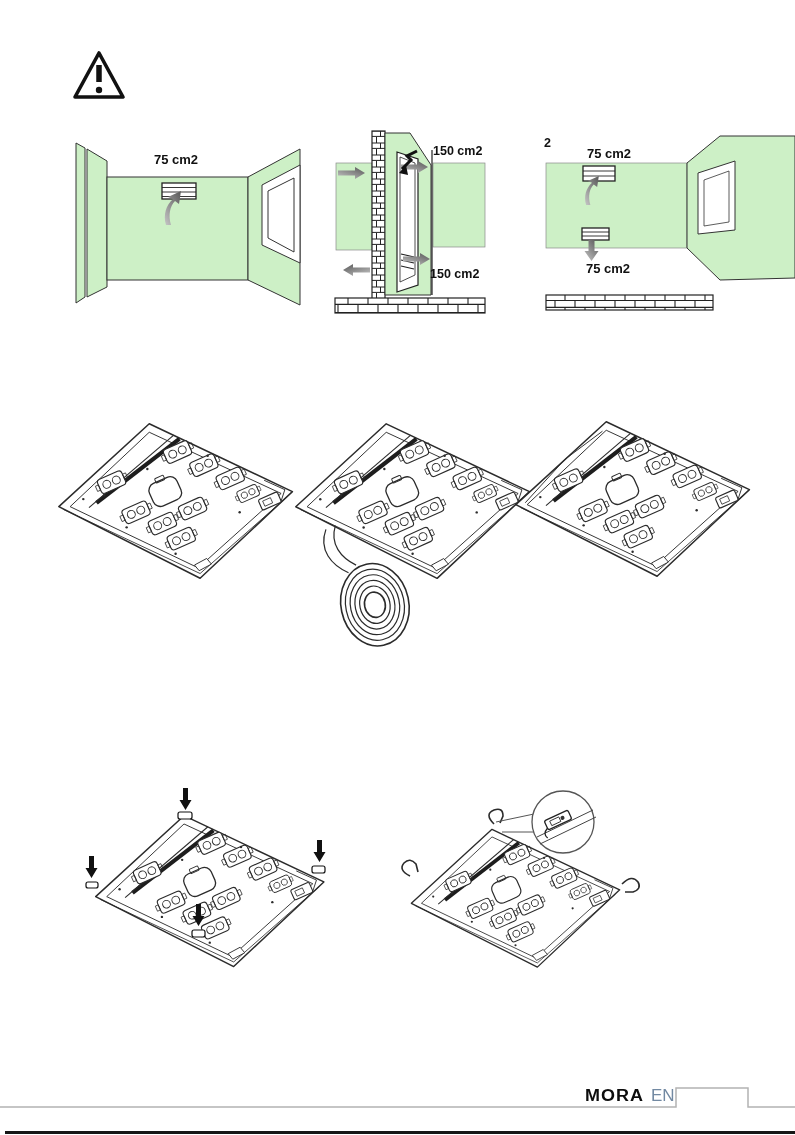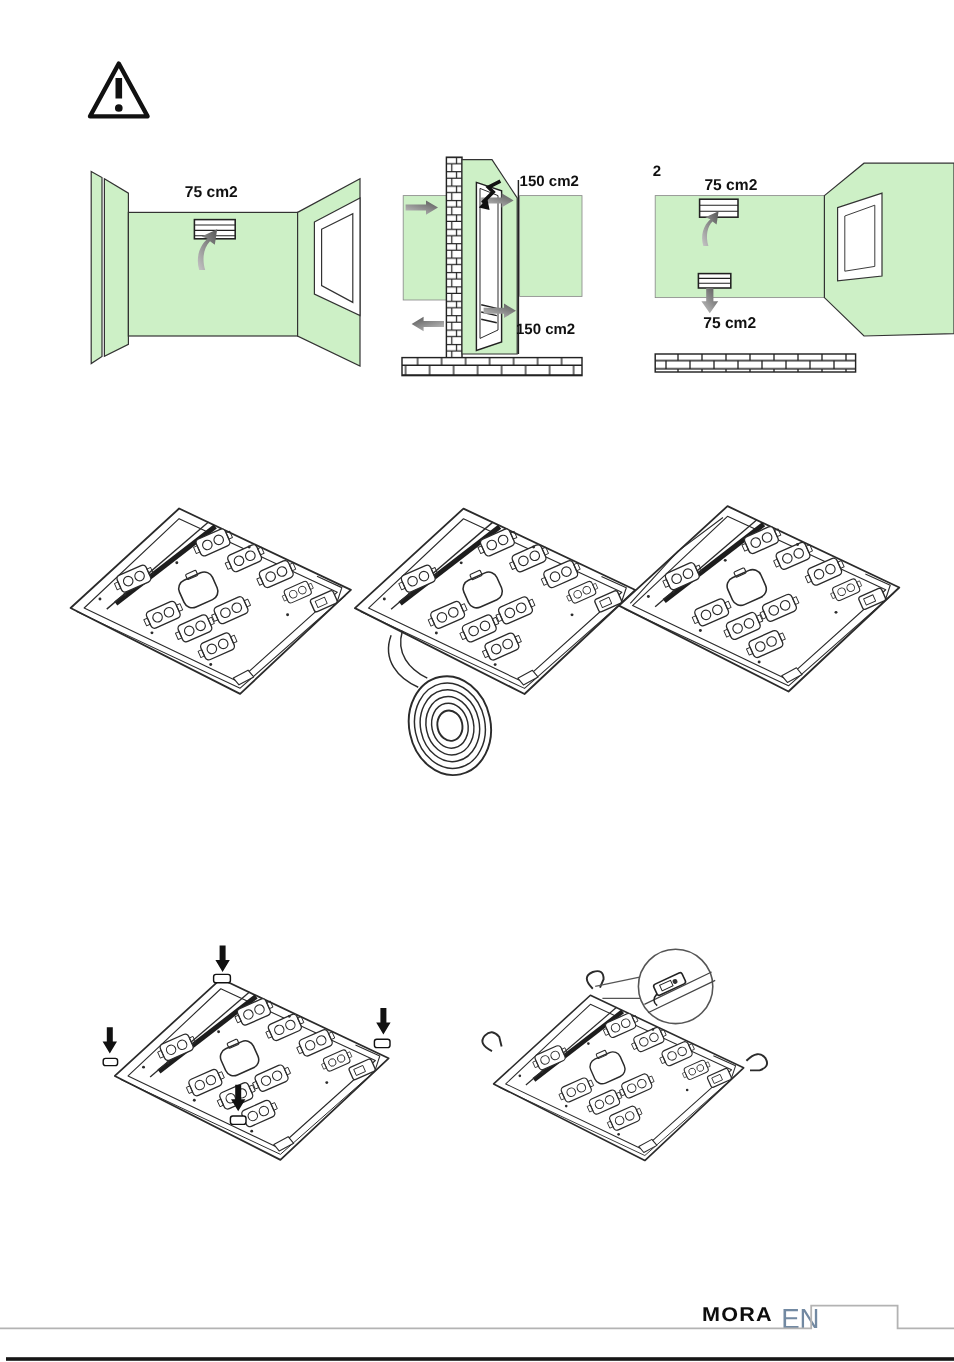--- a/index.html
+++ b/index.html
@@ -3,21 +3,21 @@
 <meta charset="utf-8">
 <style>
   html,body{margin:0;padding:0;background:#fff;}
   #page{position:relative;width:795px;height:1135px;background:#ffffff;overflow:hidden;
         font-family:"Liberation Sans",sans-serif;}
   .abs{position:absolute;}
   svg text{font-family:"Liberation Sans",sans-serif;font-weight:bold;fill:#111;}
   .vent-label{font-size:13px;}
   .brand{position:absolute;left:585px;top:1085px;font-size:18px;font-weight:bold;
          letter-spacing:1px;color:#0d0d0d;transform:scaleY(0.92);}
-  .lang{position:absolute;left:651px;top:1086px;font-size:23px;color:#7289a2;}
+  .lang{position:absolute;left:651px;top:1086px;font-size:17px;color:#7289a2;}
   .bottom-rule{position:absolute;left:5px;top:1131px;width:790px;height:3px;background:#161616;}
 </style>
 </head>
 <body>
 
 <div id="page">
 
   <svg width="0" height="0" style="position:absolute" aria-hidden="true">
     <defs>
       <linearGradient id="gAr" x1="0" y1="1" x2="0.8" y2="0">

